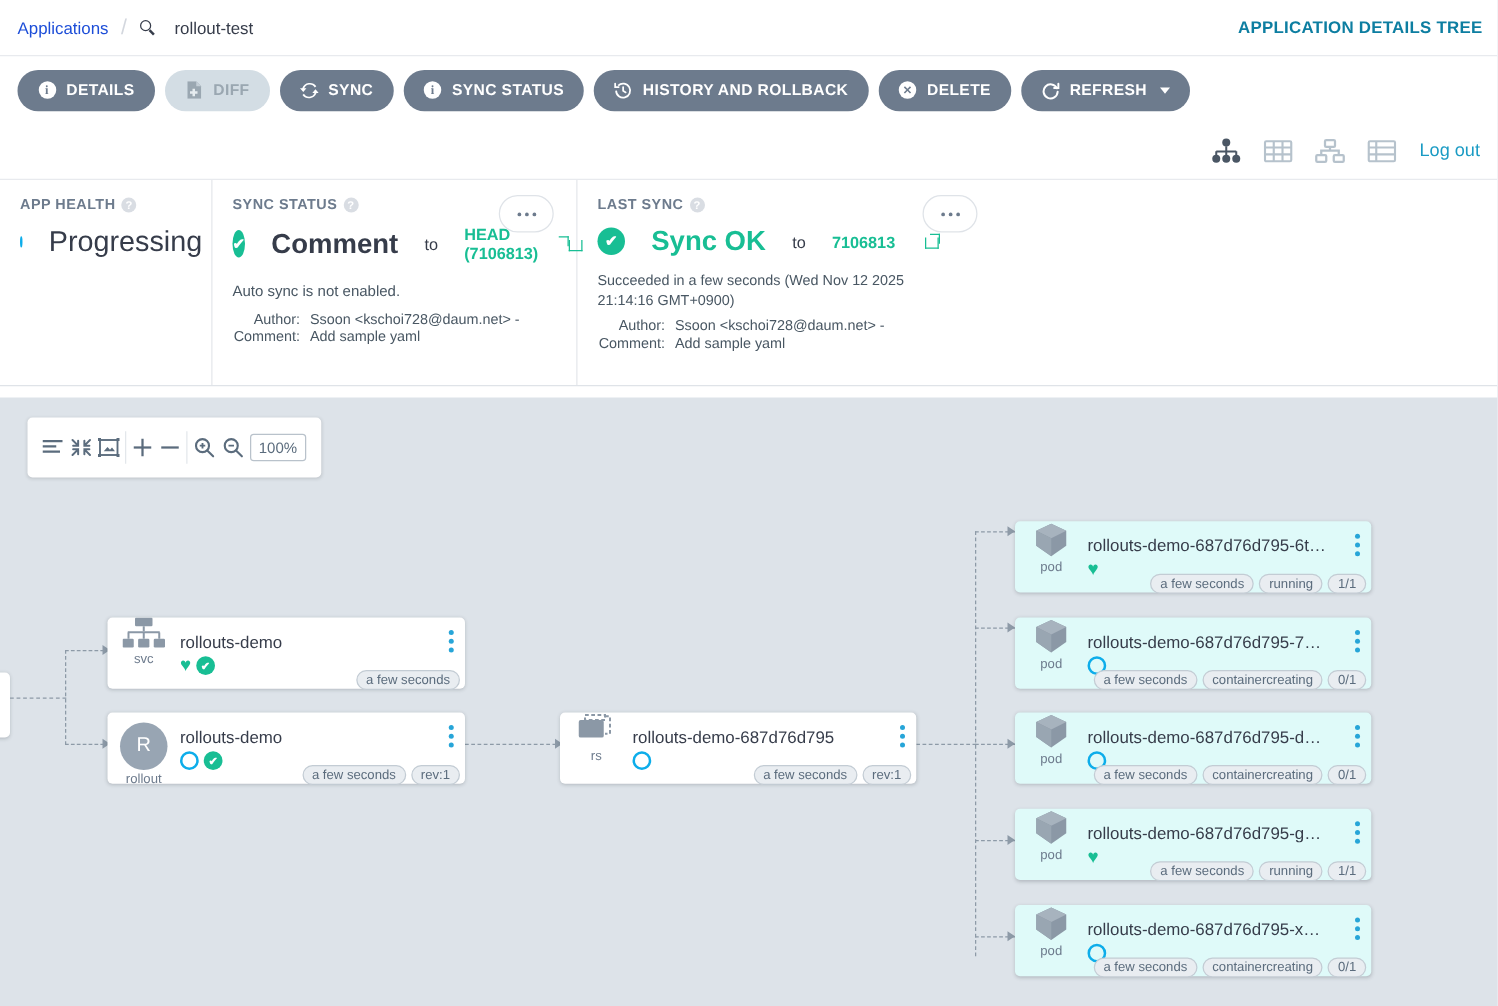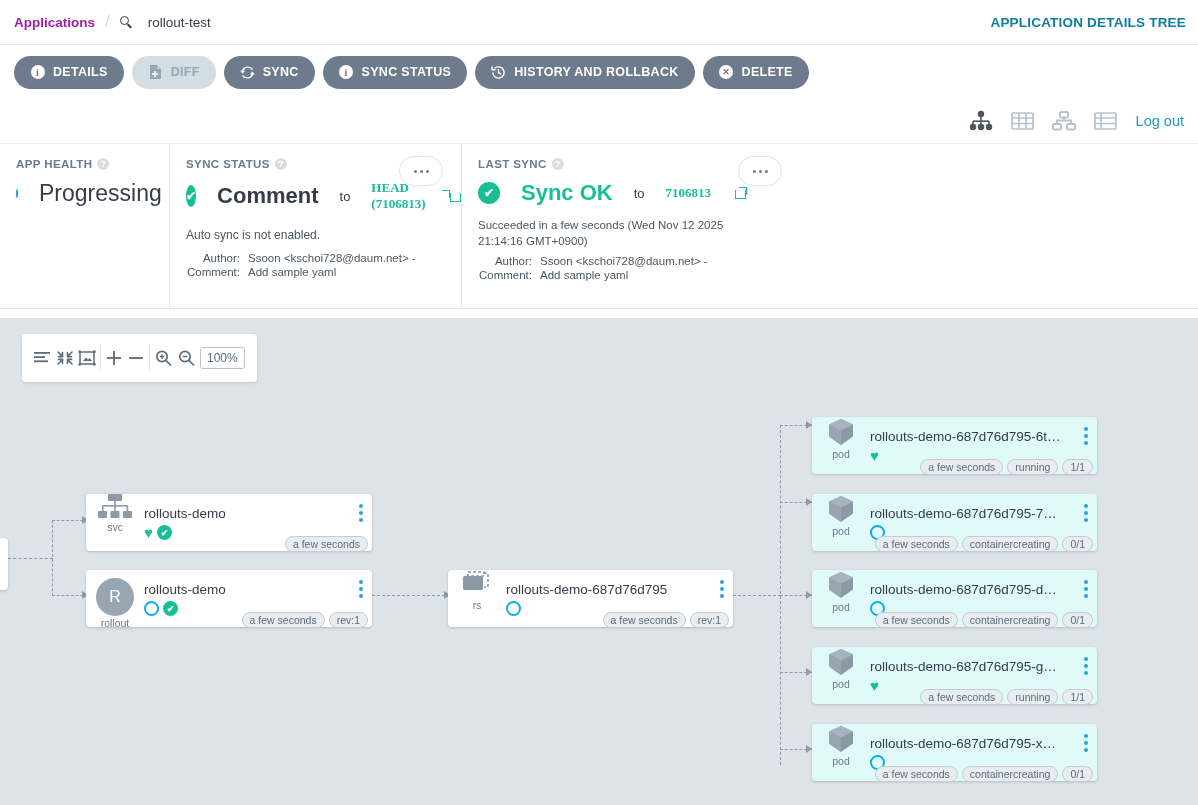--- a/index.html
+++ b/index.html
@@ -11,21 +11,21 @@
     overflow:hidden;
     -webkit-font-smoothing:antialiased;
   }
 
   
   .topbar{
     height:45px; display:flex; align-items:center;
     padding:0 14px; border-bottom:1px solid #e8eaee;
     background:#fff; position:relative;
   }
-  .crumb-link{ color:#a21caf; font-size:13.5px; cursor:pointer;font-weight:bold; }
+  .crumb-link{ color:#1d4ed8; font-size:13.5px; cursor:pointer; }
   .crumb-sep{ color:#d3d7de; margin:0 10px; font-size:17px; }
   .crumb-current{ display:flex; align-items:center; gap:15px; font-size:13.5px; color:#363c4a; }
   .magnifier{ width:13px; height:13px; position:relative; display:inline-block; }
   .magnifier i{
     position:absolute; left:0; top:0; width:9px; height:9px;
     border:1.6px solid #363c4a; border-radius:50%;
   }
   .magnifier i:after{
     content:""; position:absolute; right:-4px; bottom:-3px;
     width:5px; height:1.6px; background:#363c4a; transform:rotate(45deg);
@@ -88,21 +88,21 @@
     display:inline-block;
   }
   .prog-ring.big{ width:15px;height:15px;border-width:2.4px; }
   .check-circle{
     width:22px;height:22px;border-radius:50%;background:#18be94;
     display:flex;align-items:center;justify-content:center;color:#fff;font-size:12px;font-weight:bold;
   }
   .sync-word{ font-size:22px; font-weight:bold; color:#363c4a; }
   .sync-word.ok{ color:#18be94; }
   .sync-to{ font-size:13px; color:#363c4a; }
-  .rev-link{ color:#18be94; font-size:13px; font-weight:bold; cursor:pointer;font-family:Liberation Serif, serif; }
+  .rev-link{ color:#18be94; font-size:13px; font-weight:bold; cursor:pointer; }
   .ext{ display:inline-block; width:12px;height:12px; position:relative; margin-left:3px; vertical-align:-1px; cursor:pointer;}
   .ext:before{ content:""; position:absolute; left:0; bottom:0; width:9px;height:8px;border:1.6px solid #18be94; border-top:none;}
   .ext:after{ content:""; position:absolute; right:0; top:0; width:7px;height:7px;
      border-top:1.6px solid #18be94; border-right:1.6px solid #18be94; }
   .note{ font-size:12px; color:#495763; margin-top:16px; }
   .kv{ display:flex; font-size:11.5px; color:#495763; margin-top:2px; }
   .kv .k{ width:62px; text-align:right; padding-right:8px; color:#495763; }
   .kv .v{ }
   .kv.first{ margin-top:10px; }
   .dots-btn{
@@ -244,20 +244,30 @@
     <span>HISTORY AND ROLLBACK</span>
   </button>
 
   <button class="btn">
     <span class="ico">
         <span class="circ-x">✕</span>
       </span>
     <span>DELETE</span>
   </button>
 
+  <button class="btn">
+    <span class="ico">
+      <svg width="15" height="15" viewBox="0 0 16 16" fill="none" stroke="#fff" stroke-width="1.7">
+        <path d="M13.4 6A6 6 0 1 0 14 9" stroke-linecap="round"></path>
+          <path d="M14.6 2.2v3.6h-3.6" stroke-linecap="round"></path>
+      </svg>
+    </span>
+    <span>REFRESH</span>
+    <span class="caret"></span>
+  </button>
 </div>
 
 <div class="viewrow">
   <span class="vicon">
     <svg width="26" height="24" viewBox="0 0 26 24" fill="#4a5664">
       <circle cx="13" cy="5" r="3.2"></circle>
         <circle cx="5" cy="18" r="3.2"></circle>
         <circle cx="13" cy="18" r="3.2"></circle>
         <circle cx="21" cy="18" r="3.2"></circle>
       <rect x="12.2" y="8" width="1.6" height="4"></rect>

